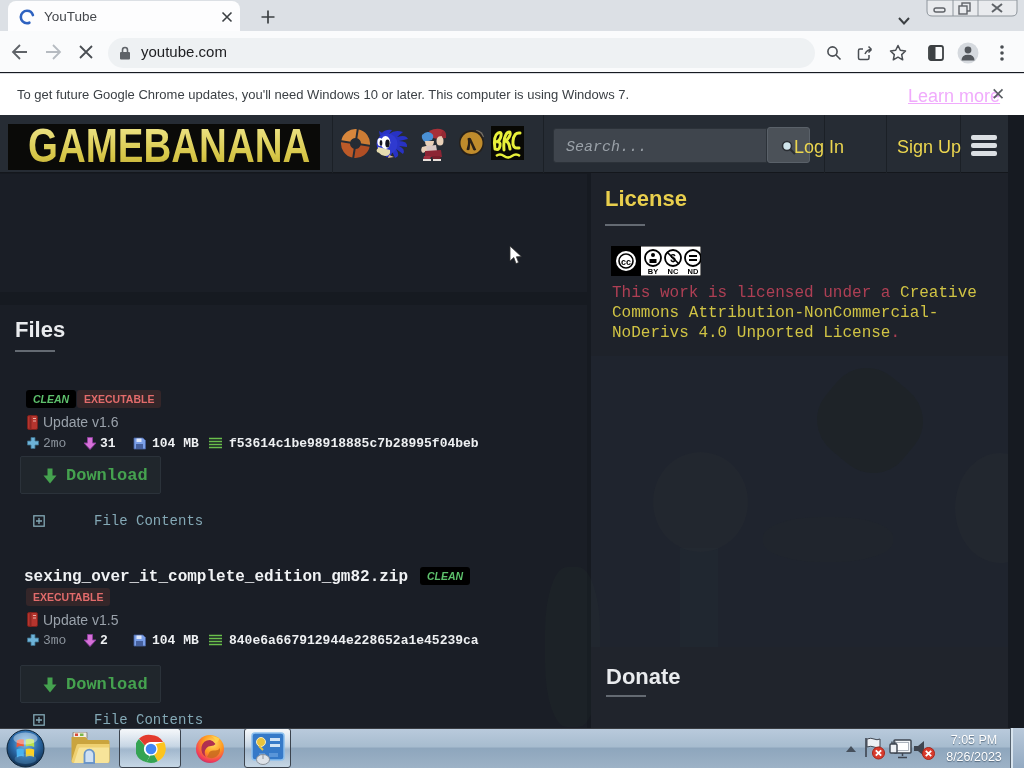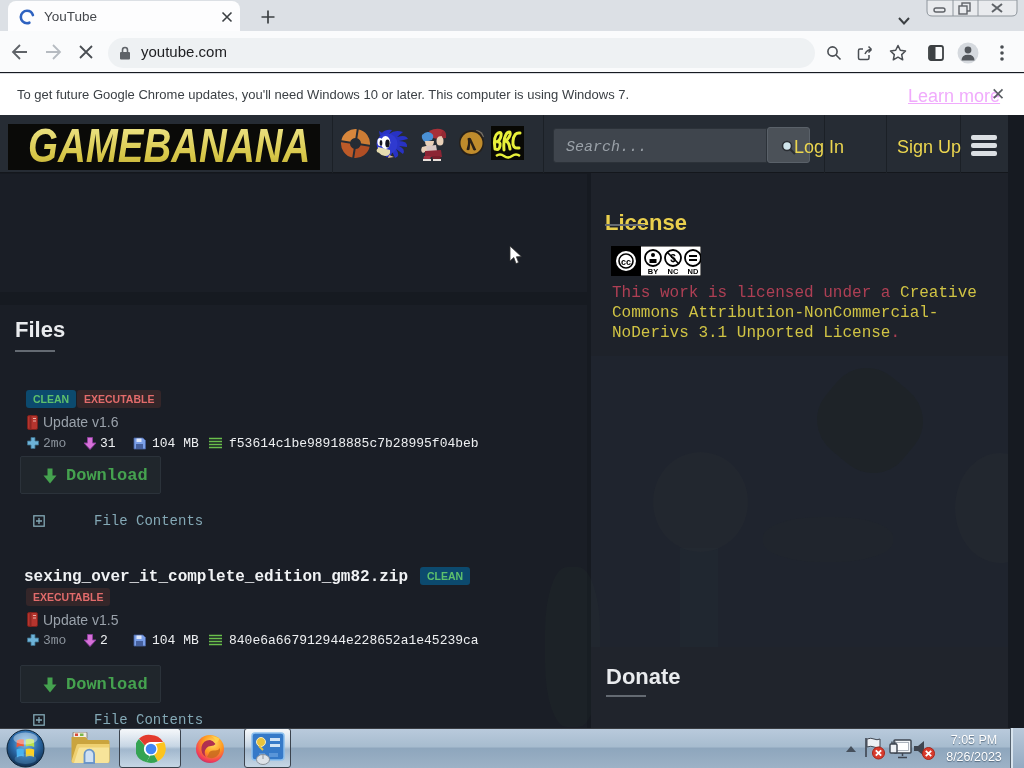--- a/index.html
+++ b/index.html
@@ -16,43 +16,43 @@
   #omnibox { left:108px; top:38px; width:707px; height:30px; border-radius:15px; background:#eef1f3; }
   #url { left:141px; top:43px; font-size:15px; color:#202124; }
   #infobar { left:0; top:73px; width:1024px; height:42px; background:#ffffff; border-top:1px solid #d8dade; }
   #infotext { left:17px; top:87px; font-size:13px; color:#3a3f44; }
   #learnmore { left:908px; top:86px; font-size:18px; color:#f0abfc; text-decoration:underline; }
   #infox { left:991px; top:84px; font-size:17px; color:#5a5e63; }
 
   
   #page { left:0; top:115px; width:1008px; height:653px; background:#161a21; overflow:hidden; }
   #gbheader { left:0; top:0; width:1008px; height:58px; background:#262c34; border-bottom:1px solid #14171c; }
-  #logobox { left:8px; top:9px; width:312px; height:46px; background:#0a0a08;font-style:italic; }
+  #logobox { left:8px; top:9px; width:312px; height:46px; background:#0a0a08; }
   #logotext { left:20px; top:-5px; font-size:44px; font-weight:bold; letter-spacing:0px; white-space:nowrap;
     background:linear-gradient(#f2ea94,#d6c545 70%,#b5a135); -webkit-background-clip:text; color:transparent;
     transform:scale(0.875,1.08); transform-origin:left top; }
   .hsep { width:1px; background:#1b2026; top:0; height:58px; }
   #searchbox { left:553px; top:13px; width:214px; height:35px; background:#3f454d; border:1px solid #2c3239; border-radius:3px 0 0 3px; }
   #searchtext { left:566px; top:24px; font-size:15px; font-style:italic; color:#9aa1a8; }
   #searchbtn { left:767px; top:12px; width:43px; height:36px; background:#4b5158; border:1px solid #5a6169; border-radius:3px; }
   .navlink { top:22px; font-size:18px; color:#ecd64f; }
   .hbar { left:971px; width:26px; height:5px; background:#dbdfe3; border-radius:2px; }
 
   
   #modA { left:0; top:59px; width:587px; height:118px; background:#1a1e26; }
   #filesmod { left:0; top:190px; width:587px; height:463px; background:#1a1e26; }
   .h2w { font-size:22px; font-weight:bold; color:#e9ebee; }
   .underline { width:40px; height:2px; background:#646a72; }
   .fname { font-family:"Liberation Mono", monospace; font-weight:bold; font-size:16px; color:#f0f2f4; }
   .tag { font-size:10.5px; font-weight:bold; border-radius:3px; padding:3px 7px; font-family:"Liberation Sans",sans-serif;}
-  .tclean { color:#5dc06c; background:#0c4a6e; }
+  .tclean { color:#5dc06c; background:#000000;font-style:italic; }
   .texec { color:#e26b6b; background:#342629; }
   .upd { font-size:14px; color:#9aa2ab; }
   .meta { font-size:13px; color:#8b939c; font-family:"Liberation Mono",monospace; }
-  .metaw { font-weight:normal; color:#eef0f2; }
+  .metaw { font-weight:bold; color:#eef0f2; }
   .dlbtn { width:141px; height:38px; background:#20262c; border:1px solid #2b323a; border-radius:2px; }
   .dltext { font-family:"Liberation Mono",monospace; font-weight:bold; font-size:17px; color:#45a24f; }
   .fc { font-family:"Liberation Mono",monospace; font-size:14px; color:#84a9b6;margin-left:44px; }
 
   
   #licmod { left:591px; top:58px; width:417px; height:183px; background:#1e222a; }
   #gap { left:591px; top:241px; width:417px; height:291px; background:#1f242e; }
   #donmod { left:591px; top:532px; width:417px; height:121px; background:#20242c; }
   .h2y { font-size:22px; font-weight:bold; color:#e9cf4d; }
   .lictext { font-family:"Liberation Mono",monospace; font-size:16px; line-height:20px; }
@@ -245,21 +245,21 @@
     <div class="abs" id="gap"></div>
 
     <div class="abs" style="left:653px;top:337px;width:95px;height:100px;border-radius:50%;background:rgba(90,100,72,0.055)"></div>
     <div class="abs" style="left:680px;top:433px;width:38px;height:100px;background:rgba(50,95,95,0.055)"></div>
     <div class="abs" style="left:955px;top:338px;width:90px;height:110px;border-radius:50%;background:rgba(90,100,72,0.05)"></div>
     <div class="abs" style="left:820px;top:258px;width:100px;height:95px;border-radius:40%;background:rgba(30,34,30,0.35);transform:rotate(40deg)"></div>
     <div class="abs" style="left:763px;top:402px;width:130px;height:45px;border-radius:45%;background:rgba(40,44,38,0.15)"></div>
     <div class="abs" style="left:545px;top:452px;width:55px;height:160px;border-radius:40%;background:rgba(70,110,60,0.06)"></div>
     <div class="abs" id="licmod"></div>
     <div class="abs" id="donmod"></div>
-    <div class="abs h2y" style="left:605px;top:95px">License</div>
+    <div class="abs h2y" style="left:605px;top:71px">License</div>
     <div class="abs underline" style="left:605px;top:109px"></div>
 
     <svg class="abs" style="left:611px;top:131px" width="90" height="30" viewBox="0 0 90 30">
       <rect x="0" y="0" width="90" height="30" fill="#fff" stroke="#000"></rect>
       <rect x="0" y="0" width="30" height="30" fill="#000"></rect>
       <circle cx="15" cy="15" r="10" fill="#fff"></circle>
       <circle cx="15" cy="15" r="7" fill="none" stroke="#000" stroke-width="1.6"></circle>
       <text x="15" y="18.6" font-size="9" font-weight="bold" text-anchor="middle" font-family="Liberation Sans" fill="#000">cc</text>
       <circle cx="42" cy="12" r="8" fill="none" stroke="#000" stroke-width="1.8"></circle>
       <circle cx="42" cy="9" r="2" fill="#000"></circle>
@@ -269,21 +269,21 @@
       <path d="M56 6 L68 18" stroke="#000" stroke-width="1.6"></path>
       <circle cx="82" cy="12" r="8" fill="none" stroke="#000" stroke-width="1.8"></circle>
       <path d="M78 10 h8 M78 14 h8" stroke="#000" stroke-width="2"></path>
       <text x="42" y="28" font-size="7.5" font-weight="bold" text-anchor="middle" font-family="Liberation Sans" fill="#000">BY</text>
       <text x="62" y="28" font-size="7.5" font-weight="bold" text-anchor="middle" font-family="Liberation Sans" fill="#000">NC</text>
       <text x="82" y="28" font-size="7.5" font-weight="bold" text-anchor="middle" font-family="Liberation Sans" fill="#000">ND</text>
     </svg>
     <div class="abs lictext" style="left:612px;top:168px;white-space:nowrap">
       <span class="red">This work is licensed under a </span><span class="yel">Creative</span><br>
       <span class="yel">Commons Attribution-NonCommercial-</span><br>
-      <span class="yel">NoDerivs 3.1 Unported License</span><span class="red">.</span>
+      <span class="yel">NoDerivs 4.0 Unported License</span><span class="red">.</span>
     </div>
     <div class="abs h2w" style="left:606px;top:549px">Donate</div>
     <div class="abs underline" style="left:606px;top:580px"></div>
 
     <svg class="abs" style="left:27px;top:300px" width="11" height="15" viewBox="0 0 11 15">
       <rect x="0.5" y="0.5" width="10" height="14" rx="1.5" fill="#b5352e" stroke="#7a201c"></rect>
       <rect x="2.5" y="0.5" width="2" height="14" fill="#8e2722"></rect>
       <path d="M6 3.5 h3 M6 6 h3" stroke="#e8b0a8" stroke-width="1"></path>
     </svg>
     <svg class="abs" style="left:27px;top:322px" width="12" height="12" viewBox="0 0 12 12">

